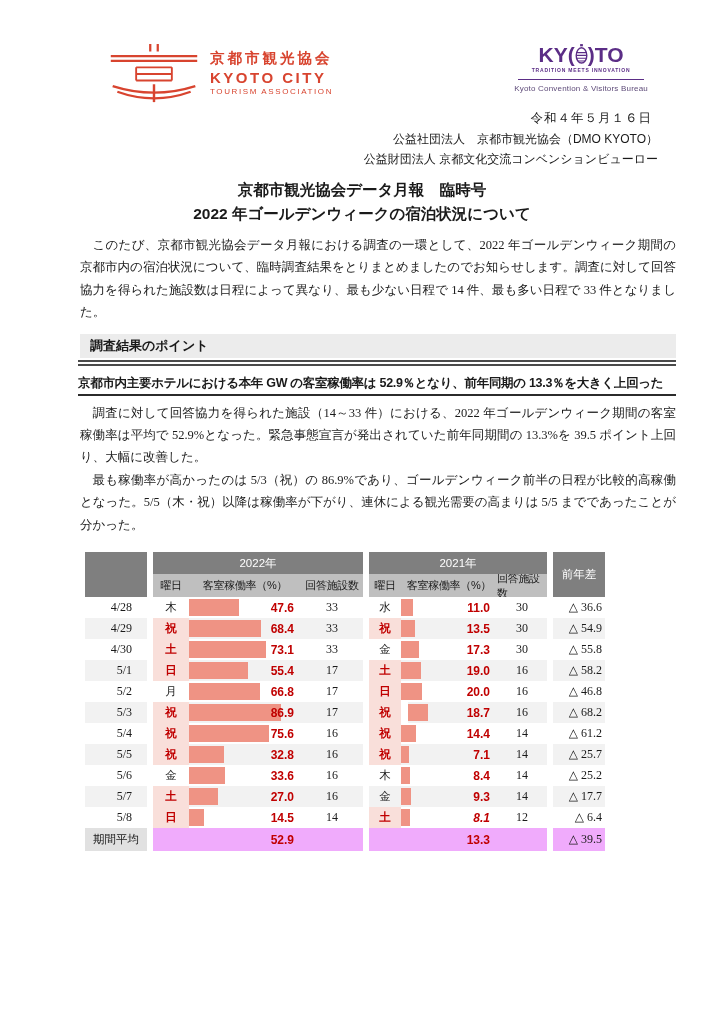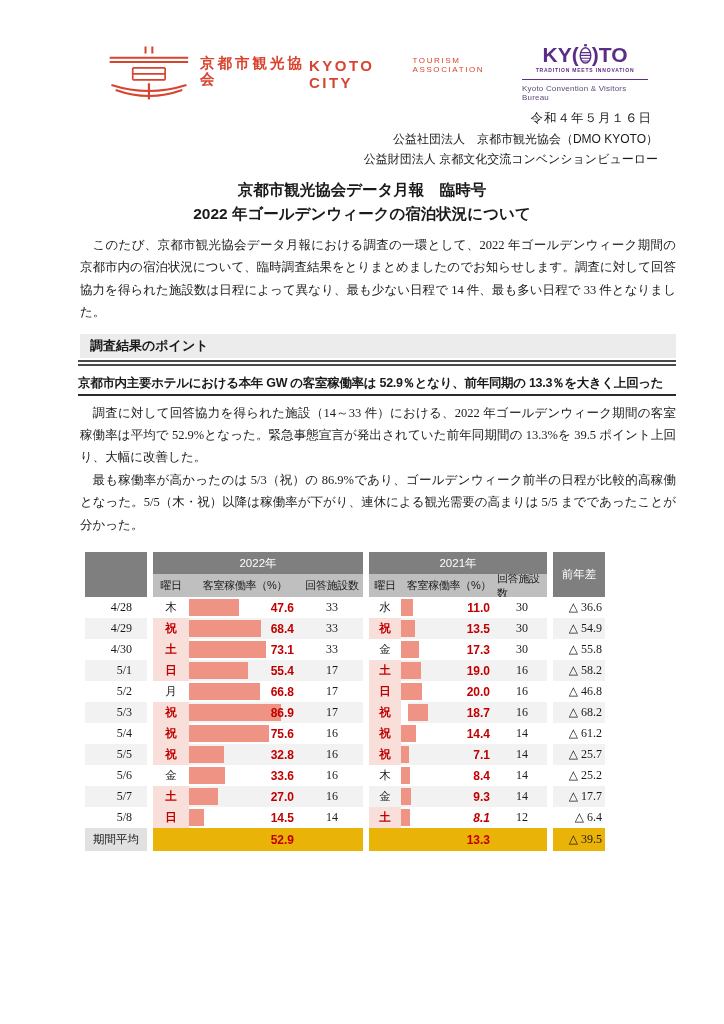--- a/index.html
+++ b/index.html
@@ -4,21 +4,21 @@
 <style>
   html,body{margin:0;padding:0;background:#e8e8e8;}
   .page{
     position:relative;width:724px;height:1024px;margin:0 auto;background:#ffffff;
     font-family:"Liberation Sans",sans-serif;color:#1a1a1a;overflow:hidden;
   }
   
   .logos{display:flex;justify-content:space-between;align-items:flex-start;
          padding:42px 76px 0 108px;}
   .logo-left{display:flex;align-items:center;gap:10px;color:#D8442F;}
-  .logo-left-text{display:flex;flex-direction:row;line-height:1.15;}
+  .logo-left-text{display:flex;flex-direction:column;line-height:1.15;}
   .logo-jp{font-size:14.5px;font-weight:bold;letter-spacing:3px;}
   .logo-en1{font-size:15px;font-weight:bold;letter-spacing:2.5px;margin-top:2px;}
   .logo-en2{font-size:8px;letter-spacing:1.6px;margin-top:1px;}
   .logo-right{display:flex;flex-direction:column;align-items:center;color:#5B2D86;margin-top:2px;}
   .logo-word{display:flex;align-items:center;font-weight:bold;font-size:21px;letter-spacing:0px;line-height:1;}
   .logo-tagline{font-size:5px;letter-spacing:0.8px;margin-top:2px;font-weight:bold;}
   .logo-rule{width:126px;height:1px;background:#5B2D86;margin-top:6px;}
   .logo-bureau{font-size:8px;margin-top:4px;color:#5E4B79;letter-spacing:0.2px;}
   
   .date-line{text-align:right;margin:6px 72px 0 0;font-size:12.5px;letter-spacing:1px;}
@@ -48,21 +48,21 @@
   .date{justify-content:flex-end;padding-right:15px;font-family:"Liberation Serif",serif;}
   .band{background:#F2F2F2;}
   .wday{justify-content:center;font-size:11.5px;}
   .hol{background:#F9DFDA;color:#C00000;font-weight:bold;}
   .occ{position:relative;justify-content:flex-end;padding-right:7px;}
   .bar{position:absolute;left:0;top:2px;bottom:2px;background:#EF9384;}
   .val{position:relative;color:#C00000;font-weight:bold;font-size:12px;}
   .cnt{justify-content:center;font-family:"Liberation Serif",serif;}
   .diff{justify-content:flex-end;padding-right:3px;font-family:"Liberation Serif",serif;}
   .avglabel{background:#E1E1E1;justify-content:center;font-size:11.5px;}
-  .avgcell{background:#eab308;}
+  .avgcell{background:#f0abfc;}
 </style>
 </head>
 <body>
 
 <div class="page">
 
   <div class="logos">
     <div class="logo-left">
       <svg width="92" height="62" viewBox="0 0 96 66" fill="none" stroke="#D8442F" stroke-width="2.4">
         <path d="M44 2 V10 M52 2 V10"></path>

